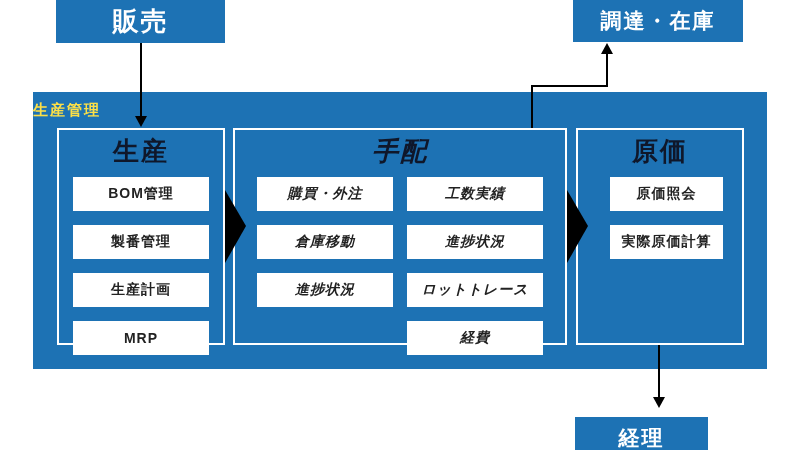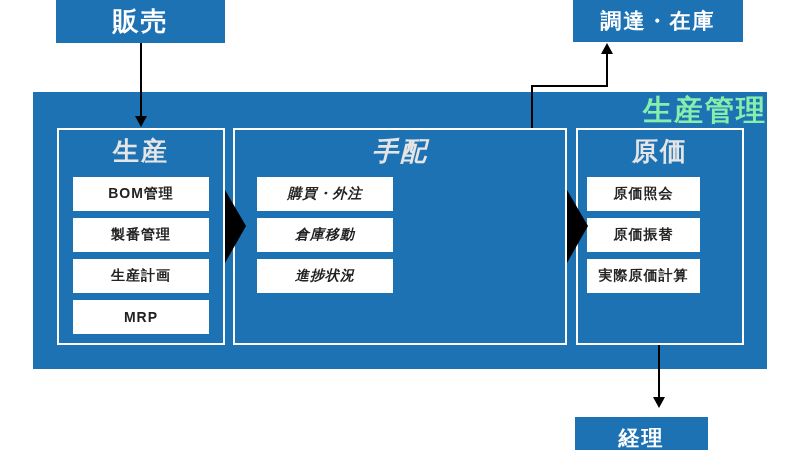--- a/index.html
+++ b/index.html
@@ -11,35 +11,35 @@
   body{font-family:"Liberation Sans","DejaVu Sans",sans-serif;}
   #canvas{position:relative;width:800px;height:450px;background:#ffffff;overflow:hidden;}
 
   .node{position:absolute;background:var(--primary);color:#ffffff;font-weight:bold;
         display:flex;align-items:center;justify-content:center;letter-spacing:2px;}
   #node-sales{left:56px;top:0;width:169px;height:43px;font-size:26px;}
   #node-procurement{left:573px;top:0;width:170px;height:42px;font-size:21px;}
   #node-accounting{left:575px;top:409px;width:133px;height:41px;font-size:21px;margin-top:8px;}
 
   #main-box{position:absolute;left:33px;top:92px;width:734px;height:277px;background:var(--primary);}
-  #main-title{text-align:right;color:#86efac;font-weight:bold;font-size:29px;line-height:36px;letter-spacing:2px;}
+  #main-title{text-align:left;color:#fde047;font-weight:bold;font-size:15px;line-height:36px;letter-spacing:2px;}
 
   .group{position:absolute;top:128px;height:217px;border:2px solid #ffffff;
          background:var(--primary);box-sizing:border-box;}
   #group-production{left:57px;width:168px;}
   #group-tehai{left:233px;width:334px;font-style:italic;}
   #group-cost{left:576px;width:168px;}
 
-  .group-title{text-align:center;color:#e5e5e5;font-weight:bold;font-size:26px;margin-top:4px;letter-spacing:2px;}
+  .group-title{text-align:center;color:#0f172a;font-weight:bold;font-size:26px;margin-top:4px;letter-spacing:2px;}
 
-  .col{position:absolute;top:47px;display:flex;flex-direction:column;gap:7px;}
+  .col{position:absolute;top:47px;display:flex;flex-direction:column;gap:14px;}
   #group-production .col{left:14px;width:136px;}
   #group-tehai .col-left{left:22px;width:136px;justify-content:flex-end;}
   #group-tehai .col-right{left:172px;width:136px;}
-  #group-cost .col{left:9px;width:113px;}
+  #group-cost .col{left:32px;width:113px;}
 
   .item{height:34px;background:#ffffff;color:var(--item-text);font-size:14px;font-weight:bold;
         display:flex;align-items:center;justify-content:center;letter-spacing:1px;white-space:nowrap;}
 
   #arrow-layer{position:absolute;left:0;top:0;width:800px;height:450px;pointer-events:none;}
 </style>
 </head>
 <body>
 
 <div id="canvas">
@@ -62,27 +62,32 @@
     </div>
   </div>
 
   <div class="group" id="group-tehai">
     <div class="group-title">手配</div>
     <div class="col col-left">
       <div class="item">購買・外注</div>
       <div class="item">倉庫移動</div>
       <div class="item">進捗状況</div>
     </div>
+    <div class="col col-right">
+      <div class="item">工数実績</div>
+      <div class="item">進捗状況</div>
+      <div class="item">ロットトレース</div>
+      <div class="item">経費</div>
+    </div>
   </div>
 
   <div class="group" id="group-cost">
     <div class="group-title">原価</div>
     <div class="col">
       <div class="item">原価照会</div>
-      <div class="item">原価振替</div>
       <div class="item">実際原価計算</div>
     </div>
   </div>
 
   <svg id="arrow-layer" viewBox="0 0 800 450" xmlns="http://www.w3.org/2000/svg">
 
     <line x1="141" y1="43" x2="141" y2="118" stroke="#000" stroke-width="2"></line>
     <polygon points="135,116 147,116 141,127" fill="#000"></polygon>
 
     <polyline points="532,128 532,86 607,86 607,52" fill="none" stroke="#000" stroke-width="2"></polyline>

